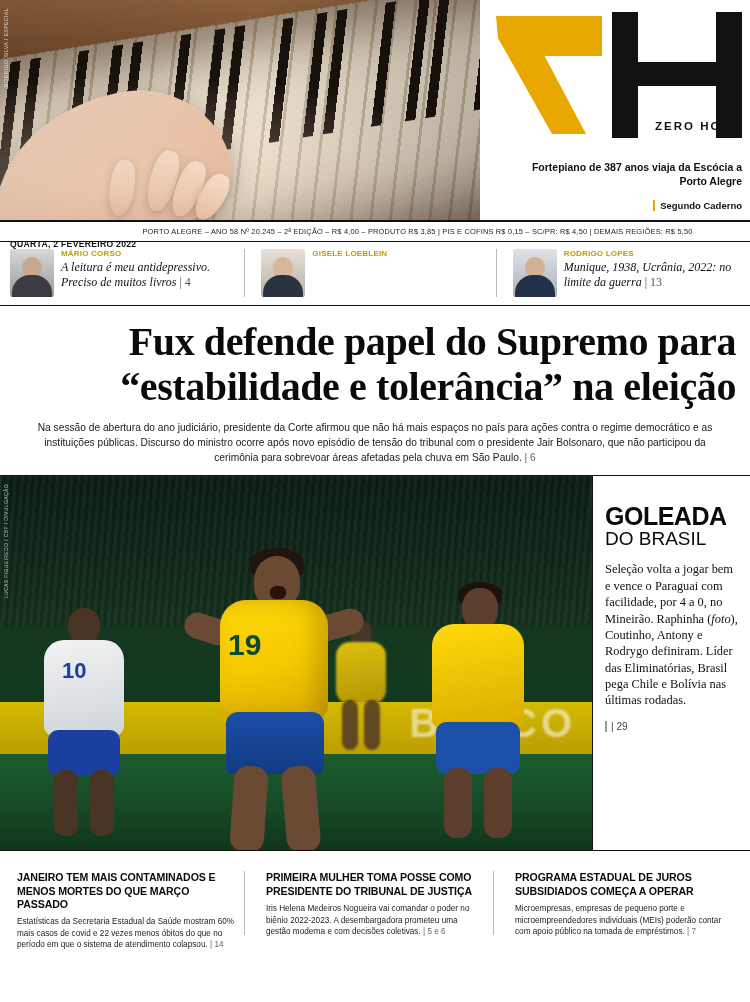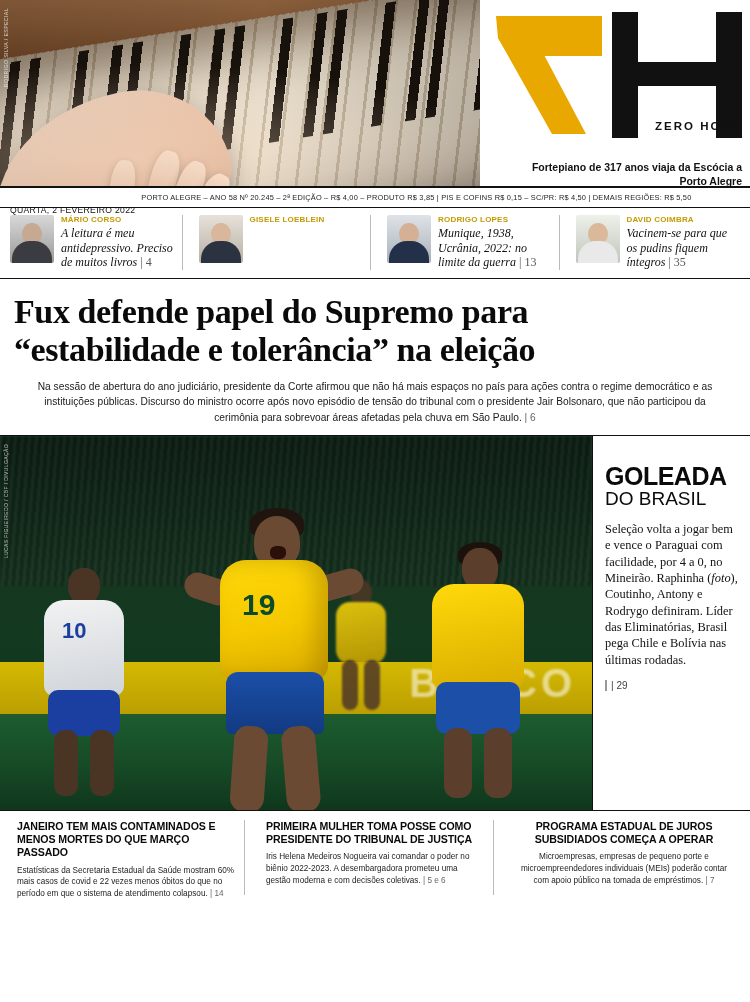--- a/index.html
+++ b/index.html
@@ -12,21 +12,21 @@
     font-family: "Liberation Serif", serif;
     color: #111;
     overflow: hidden;
     position: relative;
   }
 
   
   .masthead {
     position: relative;
     width: 750px;
-    height: 186px;
+    height: 220px;
     overflow: hidden;
     background: #ef4444;
   }
   .piano-photo {
     position: absolute;
     inset: 0;
     background:
       
       linear-gradient(180deg, #8a5f3c 0%, #7d5433 14%, #6d4527 30%, #5a3720 45%, #4a2c19 60%, #3a2113 100%);
   }
@@ -170,21 +170,21 @@
     display: flex;
     align-items: center;
     padding: 0 10px;
     font-family: "Liberation Sans", sans-serif;
     font-size: 7.4px;
     letter-spacing: .2px;
     color: #111;
     gap: 6px;
   }
   .datebar .day {
-    font-weight: normal;
+    font-weight: bold;
     font-size: 8.6px;
     letter-spacing: .3px;
     margin-top: 24px;
   }
   .datebar .rest { color: #222; }
 
   
   .columnists {
     display: flex;
     border-bottom: 1px solid #111;
@@ -255,24 +255,24 @@
 
   
   .lead {
     padding: 14px 14px 10px 14px;
     border-bottom: 1px solid #111;
   }
   .lead h1 {
     margin: 0 0 10px 0;
     font-family: "Liberation Serif", serif;
     font-weight: bold;
-    font-size: 34px;
+    font-size: 40px;
     line-height: 1.12;
     letter-spacing: -0.4px;
-    text-align: left;
+    text-align: right;
     color: #0a0a0a;
   }
   .lead p {
     margin: 0;
     padding: 0 12px;
     font-family: "Liberation Sans", sans-serif;
     font-size: 10.2px;
     line-height: 1.5;
     text-align: center;
     color: #1a1a1a;
@@ -330,21 +330,21 @@
   .player { position: absolute; }
   .p-main { left: 180px; bottom: 0; width: 190px; height: 330px; }
   .p-main .torso {
     position: absolute; left: 40px; top: 80px;
     width: 108px; height: 120px;
     background: linear-gradient(170deg, #ffd90a 0%, #f5c800 55%, #d9ad00 100%);
     border-radius: 26px 26px 14px 14px;
     box-shadow: inset -12px 0 22px rgba(120,85,0,.35);
   }
   .p-main .num {
-    position: absolute; left: 62px; top: 108px;
+    position: absolute; left: 48px; top: 108px;
     font-family: "Liberation Sans", sans-serif;
     font-weight: bold; font-size: 30px; color: #0b4a2a;
   }
   .p-main .head {
     position: absolute; left: 74px; top: 36px;
     width: 46px; height: 52px;
     background: #6b4a33; border-radius: 48% 48% 42% 42%;
   }
   .p-main .hair {
     position: absolute; left: 70px; top: 28px;
@@ -457,30 +457,30 @@
     font-size: 10px;
     color: #444;
     border-left: 2px solid #999;
     padding-left: 4px;
     display: inline-block;
   }
 
   
   .bottom {
     display: flex;
-    padding: 9px 8px 8px 8px;
+    padding: 20px 8px 8px 8px;
     gap: 12px;
     height: 92px;
   }
   .bot-item {
     flex: 1 1 0;
     padding: 0 9px;
     border-right: 1px solid #bbb;
   }
-  .bot-item:last-child { border-right: none; text-align: center; }
+  .bot-item:last-child { border-right: none; }
   .bot-item h3 {
     margin: 0 0 5px 0;
     font-family: "Liberation Sans", sans-serif;
     font-weight: bold;
     font-size: 10.6px;
     line-height: 1.25;
     letter-spacing: -.1px;
     color: #0a0a0a;
   }
   .bot-item p {
@@ -513,21 +513,21 @@
     <div class="zh">
       <svg class="zh-z" viewBox="0 0 116 126">
         <polygon points="6,4 112,4 112,26 46,26 112,26 112,44 40,44 84,122 62,122 8,26 8,4" fill="#e8a800"></polygon>
         <polygon points="6,4 112,4 112,24 44,24 96,122 70,122 8,26" fill="#e8a800"></polygon>
       </svg>
       <div class="zh-hleft"></div>
       <div class="zh-hbar"></div>
       <div class="zh-hright"></div>
     </div>
     <div class="zerohora-h">ZERO HORA</div>
-    <div class="logo-caption">Fortepiano de 317 anos viaja da Escócia a Porto Alegre</div>
+    <div class="logo-caption">Fortepiano de 387 anos viaja da Escócia a Porto Alegre</div>
     <div class="logo-sub">Segundo Caderno</div>
   </div>
 </div>
 
 <div class="datebar">
   <span class="day">QUARTA, 2 FEVEREIRO 2022</span>
   <span class="rest">PORTO ALEGRE – ANO 58 Nº 20.245 – 2ª EDIÇÃO – R$ 4,00 – PRODUTO R$ 3,85 | PIS E COFINS R$ 0,15 – SC/PR: R$ 4,50 | DEMAIS REGIÕES: R$ 5,50</span>
 </div>
 
 <div class="columnists">
@@ -557,30 +557,20 @@
     <div class="avatar av3">
       <div class="av-head"></div>
         <div class="av-body"></div>
     </div>
     <div class="col-text">
       <div class="col-name">RODRIGO LOPES</div>
       <div class="col-blurb"><span>Munique, 1938, Ucrânia, 2022: no limite da guerra</span> <span class="pg">| <span>13</span></span></div>
     </div>
   </div>
 
-  <div class="col-item">
-    <div class="avatar av4">
-      <div class="av-head"></div>
-        <div class="av-body"></div>
-    </div>
-    <div class="col-text">
-      <div class="col-name">DAVID COIMBRA</div>
-      <div class="col-blurb"><span>Vacinem-se para que os pudins fiquem íntegros</span> <span class="pg">| <span>35</span></span></div>
-    </div>
-  </div>
 
 </div>
 
 <div class="lead">
   <h1>
     <span>Fux defende papel do Supremo para</span><br>
     <span>“estabilidade e tolerância” na eleição</span>
   </h1>
   <p>
     <span>Na sessão de abertura do ano judiciário, presidente da Corte afirmou que não há mais espaços no país para ações contra o regime democrático e as instituições públicas. Discurso do ministro ocorre após novo episódio de tensão do tribunal com o presidente Jair Bolsonaro, que não participou da cerimônia para sobrevoar áreas afetadas pela chuva em São Paulo.</span>

